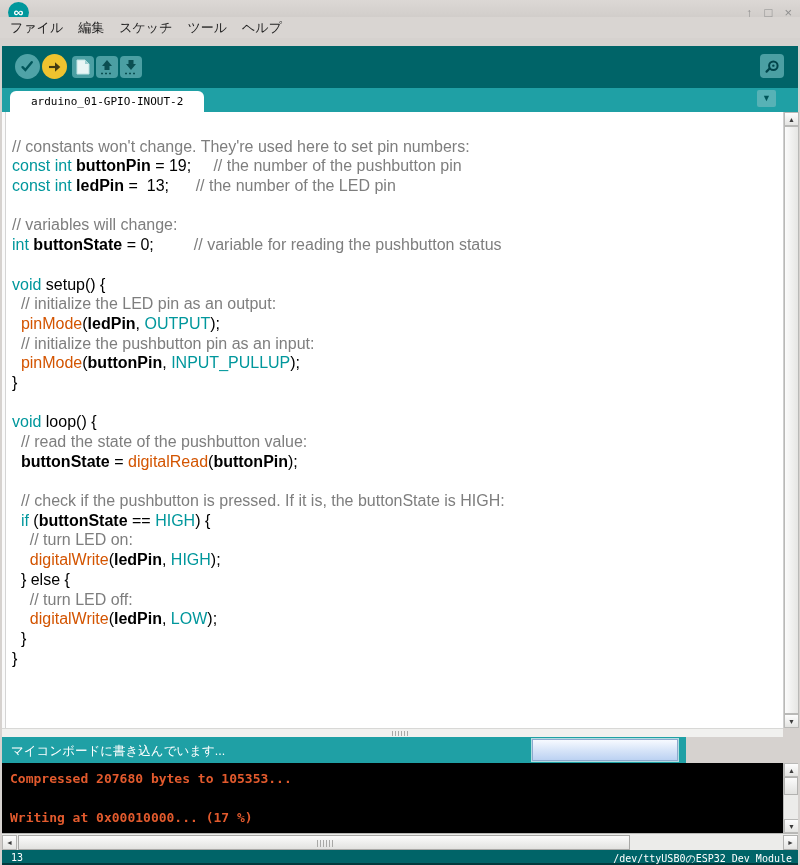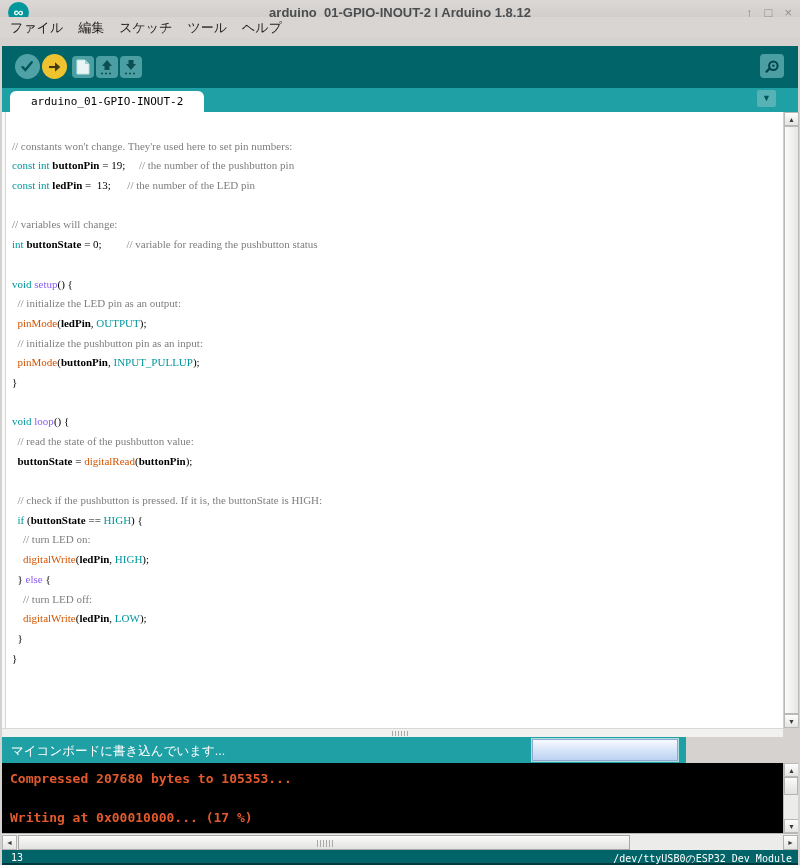--- a/index.html
+++ b/index.html
@@ -39,24 +39,24 @@
   .tabstrip { position:absolute; left:2px; top:88px; width:796px; height:24px; background:#1fa0a5;text-decoration:underline; }
   .tab { position:absolute; left:8px; top:3px; height:21px; background:#fff; border-radius:6px 6px 0 0;
     padding:0 21px; font-family:"DejaVu Sans Mono", monospace; font-size:11px; line-height:22px; color:#000; }
   .tab-dropdown { position:absolute; right:22px; top:2px; width:19px; height:17px; background:#57b2b6;
     border-radius:2px; text-align:center; font-size:9px; line-height:17px; color:#005excluded; color:#00565a; }
 
   
   .editor { position:absolute; left:2px; top:112px; width:781px; height:616px; background:#fff; overflow:hidden; }
   .editor-gutter { position:absolute; left:0; top:0; width:4px; height:616px; background:#fafafa; border-right:1px solid #d4d4d4; }
   .code-area { position:absolute; left:10px; top:5px; white-space:pre;
-    font-family:Liberation Serif, serif; font-size:11px; line-height:19.7px; color:#000; }
+    font-family:Liberation Sans, sans-serif; font-size:16px; line-height:19.7px; color:#000; }
   .code-line { height:19.7px; }
   .tok-k { color:#00979C;margin-top:36px; }
-  .tok-f { color:#8b5cf6; }
+  .tok-f { color:#000000; }
   .tok-o { color:#D35400; }
   .tok-v { font-weight:bold; color:#000; }
   .tok-c { color:#7E7E7E; }
   .tok-p { color:#000; }
 
   
   .ed-vscroll { position:absolute; right:2px; top:112px; width:15px; height:616px; background:#f0f0ee; border-left:1px solid #cfcfcf; }
   .sb-btn { position:absolute; left:0; width:15px; height:14px; background:linear-gradient(#fdfdfd,#e4e4e2);
     border:1px solid #b9b9b7; font-size:7px; color:#3c3c3c; text-align:center; line-height:13px; }
   .sb-up { top:0; }
@@ -103,21 +103,20 @@
 
   svg { display:block; }
 </style>
 </head>
 <body>
 
 <div class="window">
 
   <div class="titlebar">
     <div class="app-logo">∞</div>
-    <div class="title-text">arduino_01-GPIO-INOUT-2 | Arduino 1.8.12</div>
     <div class="win-controls">
       <span>↑</span>
       <span>□</span>
       <span>×</span>
     </div>
   </div>
 
   <div class="menubar">
       <span class="menu-item">ファイル</span>
       <span class="menu-item">編集</span>

